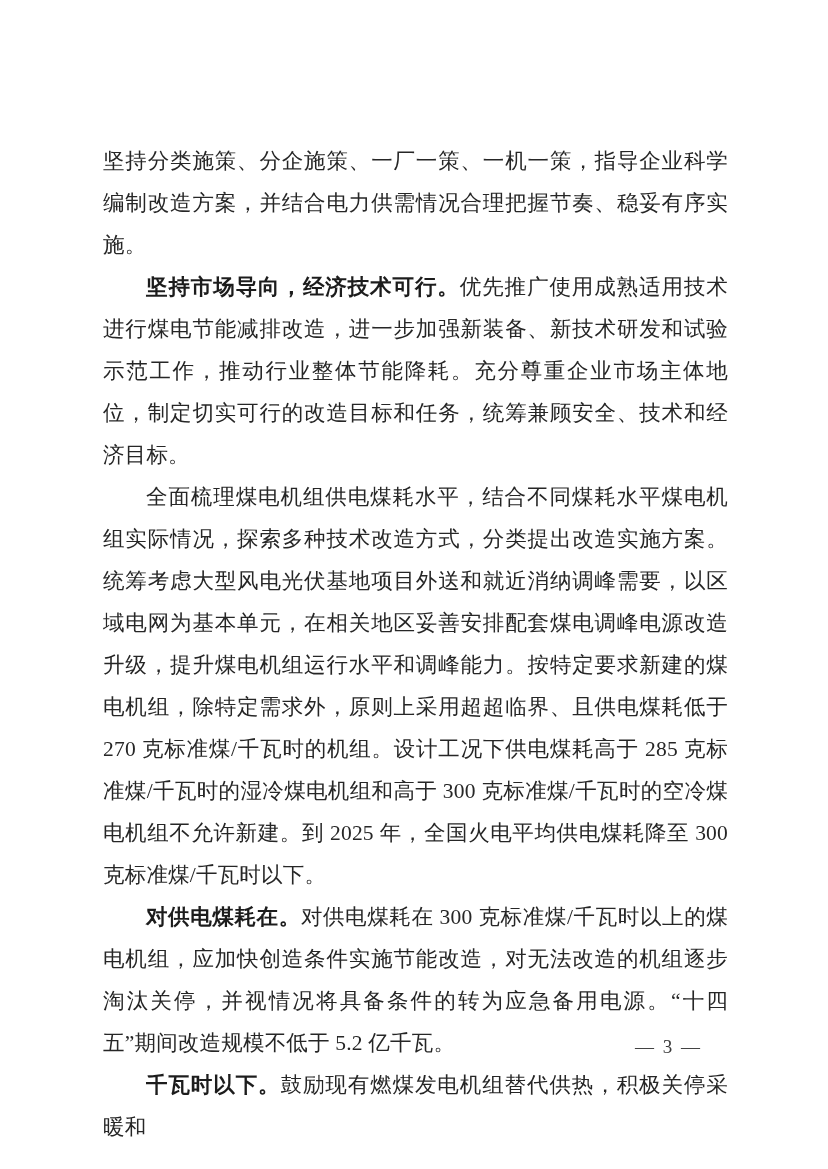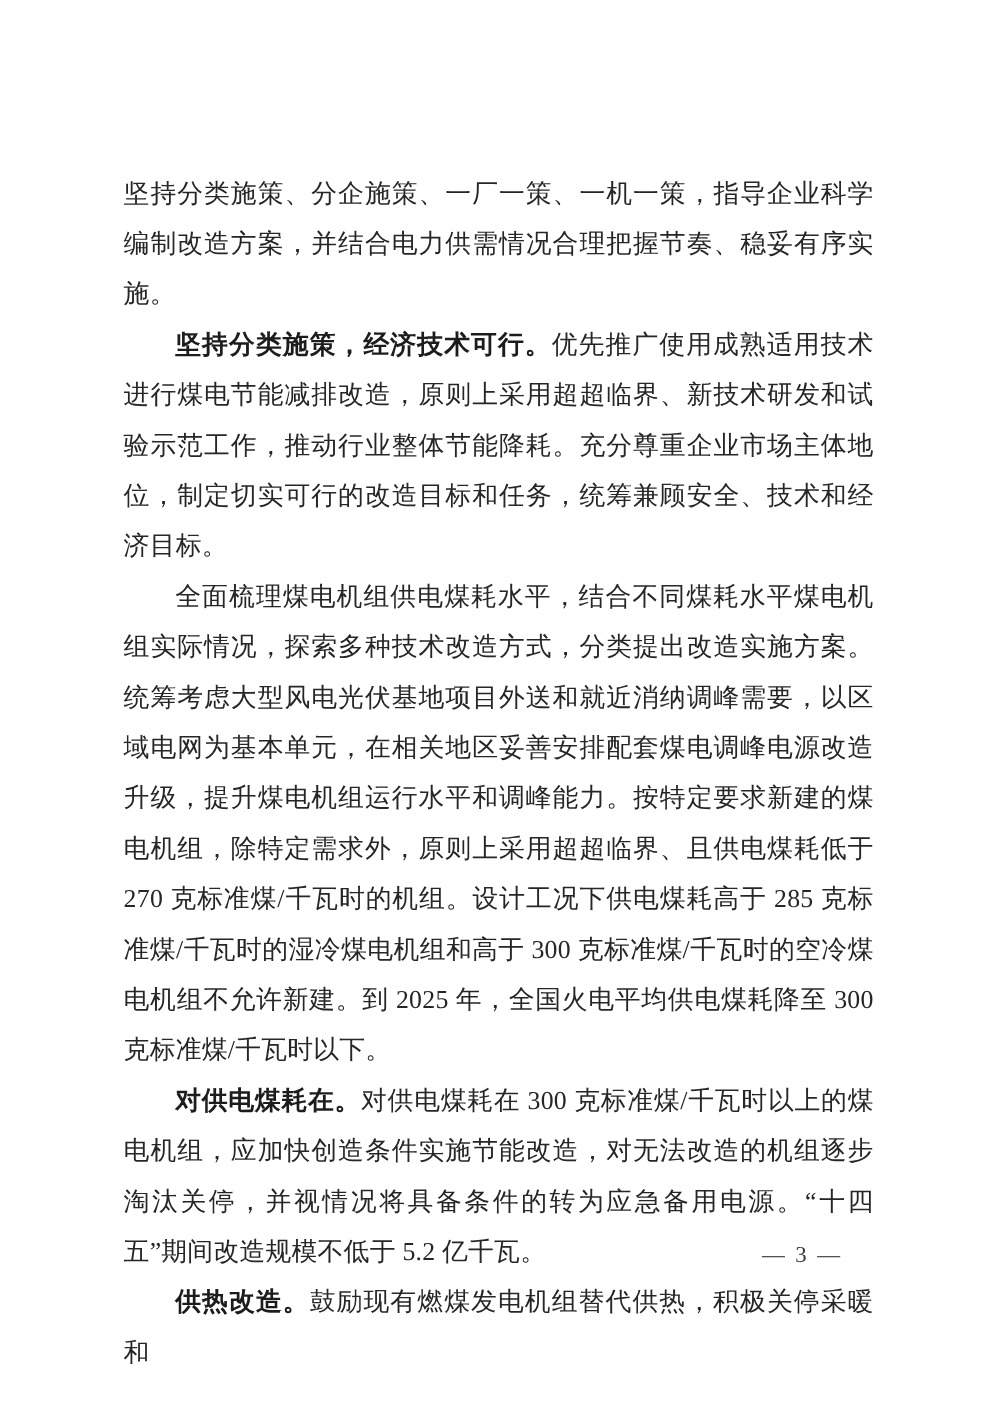--- a/index.html
+++ b/index.html
@@ -53,26 +53,26 @@
 </style>
 </head>
 <body>
 
 <div class="page">
 
   <div class="text-block">
 
     <p class="para"><span class="lead"></span><span>坚持分类施策、分企施策、一厂一策、一机一策，指导企业科学编制改造方案，并结合电力供需情况合理把握节奏、稳妥有序实施。</span></p>
 
-    <p class="para indent"><span class="lead">坚持分类施策，经济技术可行。</span><span>优先推广使用成熟适用技术进行煤电节能减排改造，原则上采用超超临界、新技术研发和试验示范工作，推动行业整体节能降耗。充分尊重企业市场主体地位，制定切实可行的改造目标和任务，统筹兼顾安全、技术和经济目标。</span></p>
+    <p class="para indent"><span class="lead">坚持市场导向，经济技术可行。</span><span>优先推广使用成熟适用技术进行煤电节能减排改造，进一步加强新装备、新技术研发和试验示范工作，推动行业整体节能降耗。充分尊重企业市场主体地位，制定切实可行的改造目标和任务，统筹兼顾安全、技术和经济目标。</span></p>
 
 
     <p class="para indent"><span class="lead"></span><span>全面梳理煤电机组供电煤耗水平，结合不同煤耗水平煤电机组实际情况，探索多种技术改造方式，分类提出改造实施方案。统筹考虑大型风电光伏基地项目外送和就近消纳调峰需要，以区域电网为基本单元，在相关地区妥善安排配套煤电调峰电源改造升级，提升煤电机组运行水平和调峰能力。按特定要求新建的煤电机组，除特定需求外，原则上采用超超临界、且供电煤耗低于 270 克标准煤/千瓦时的机组。设计工况下供电煤耗高于 285 克标准煤/千瓦时的湿冷煤电机组和高于 300 克标准煤/千瓦时的空冷煤电机组不允许新建。到 2025 年，全国火电平均供电煤耗降至 300 克标准煤/千瓦时以下。</span></p>
 
     <p class="para indent"><span class="lead">对供电煤耗在。</span><span>对供电煤耗在 300 克标准煤/千瓦时以上的煤电机组，应加快创造条件实施节能改造，对无法改造的机组逐步淘汰关停，并视情况将具备条件的转为应急备用电源。“十四五”期间改造规模不低于 5.2 亿千瓦。</span></p>
 
-    <p class="para indent"><span class="lead">供热改造。</span><span>鼓励现有燃煤发电机组替代供热，积极关停采暖和</span></p>
+    <p class="para indent"><span class="lead">千瓦时以下。</span><span>鼓励现有燃煤发电机组替代供热，积极关停采暖和</span></p>
 
   </div>
 
   <div class="page-number">— 3 —</div>
 
 </div>
 
 </body></html>

